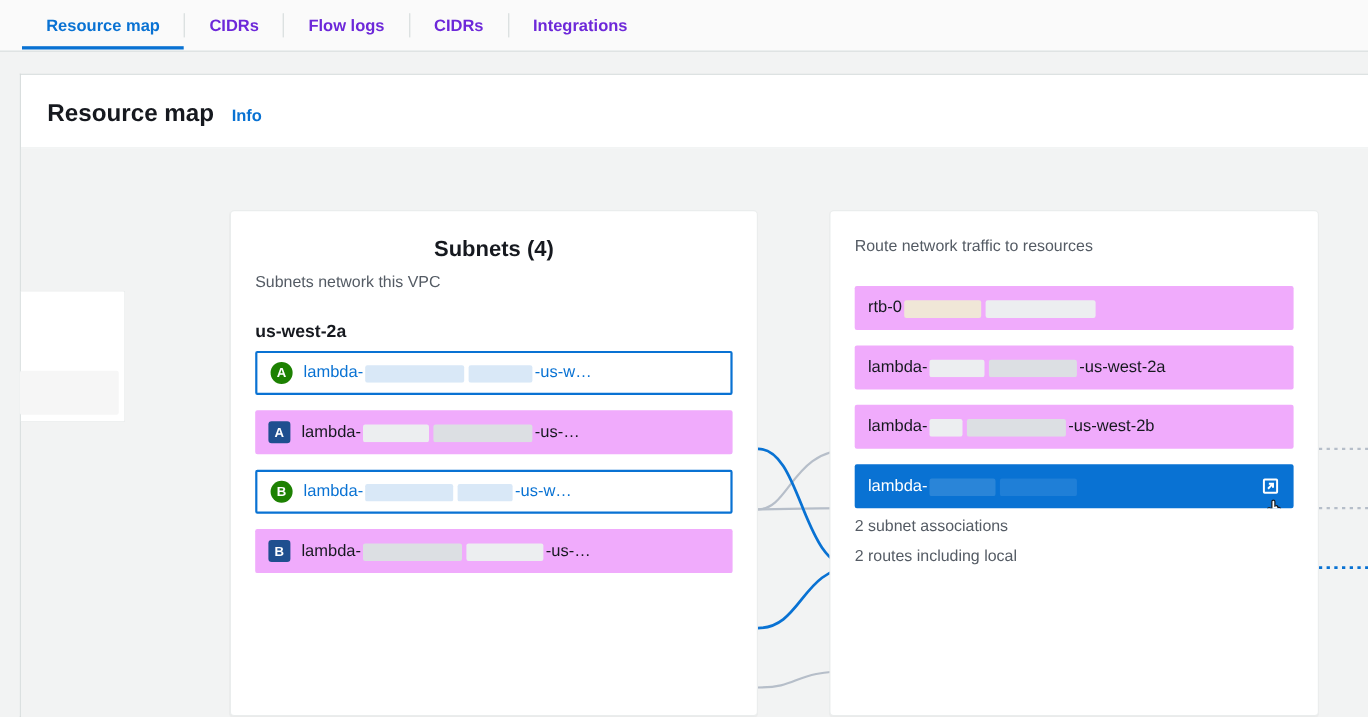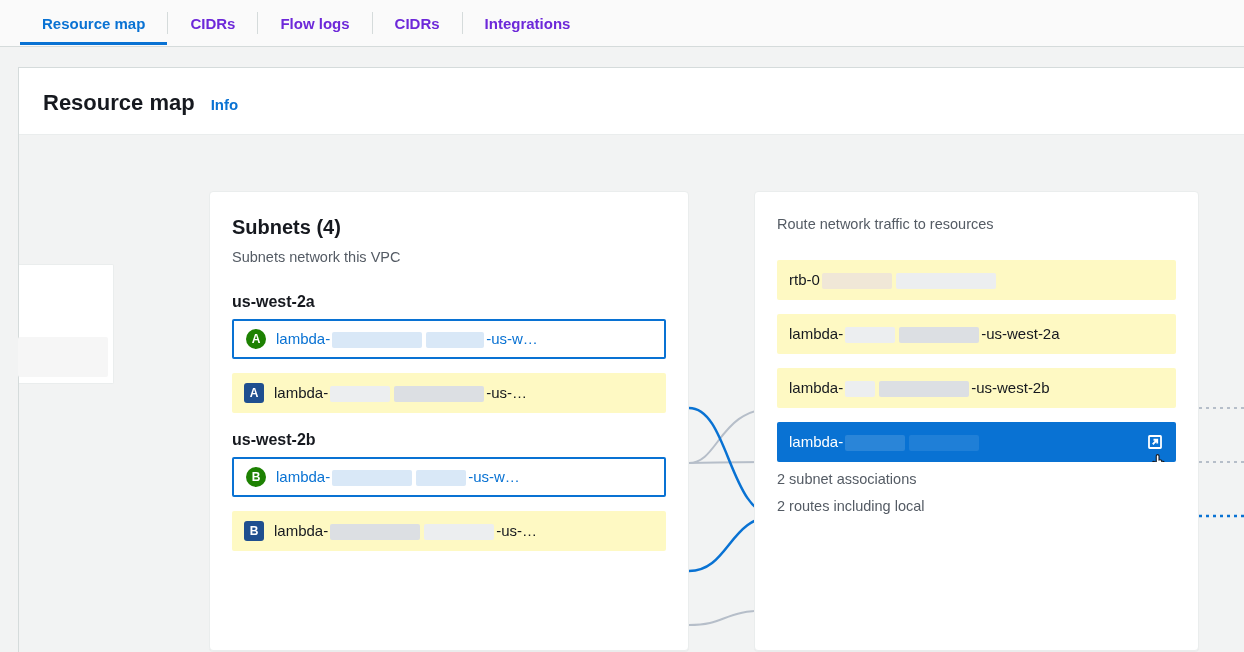--- a/index.html
+++ b/index.html
@@ -105,41 +105,42 @@
     width: 480px; height: 460px;
   }
   .card.routetables {
     top: 56px; left: 735px;
     width: 445px; height: 460px;
   }
   .card h2 {
     font-size: 20px;
     font-weight: 700;
     margin-bottom: 10px;
+    text-align: center;
   }
   .card-sub {
     font-size: 14.5px;
     color: #545b64;
     margin-bottom: 28px;
   }
   .az-label {
     font-size: 16px;
     font-weight: 700;
     margin-top: 18px;
     margin-bottom: 8px;
   }
   .item {
     display: flex;
     align-items: center;
     height: 40px;
     border-radius: 2px;
     padding: 0 12px;
     margin-bottom: 14px;
     font-size: 15px;
-    background: #fef9c3;
+    background: #f0abfc;
     color: #16191f;
     position: relative;
     overflow: hidden;
     white-space: nowrap;
   }
   .item.linked {
     border: 2px solid #0972d3;
     background: #fff;
     color: #0972d3;
   }
@@ -256,21 +257,20 @@
         </span>
       </div>
 
       <div class="item">
         <span class="az-badge">A</span>
         <span class="item-text">
           <span>lambda-</span><span class="redact r-ltgray" style="width:60px"></span><span class="redact r-gray" style="width:90px"></span><span>-us-…</span>
         </span>
       </div>
 
-      <div class="az-label">us-west-2b</div>
 
       <div class="item linked">
         <span class="az-badge green">B</span>
         <span class="item-text">
           <span>lambda-</span><span class="redact r-ltblue" style="width:80px"></span><span class="redact r-ltblue" style="width:50px"></span><span>-us-w…</span>
         </span>
       </div>
 
       <div class="item">
         <span class="az-badge">B</span>

